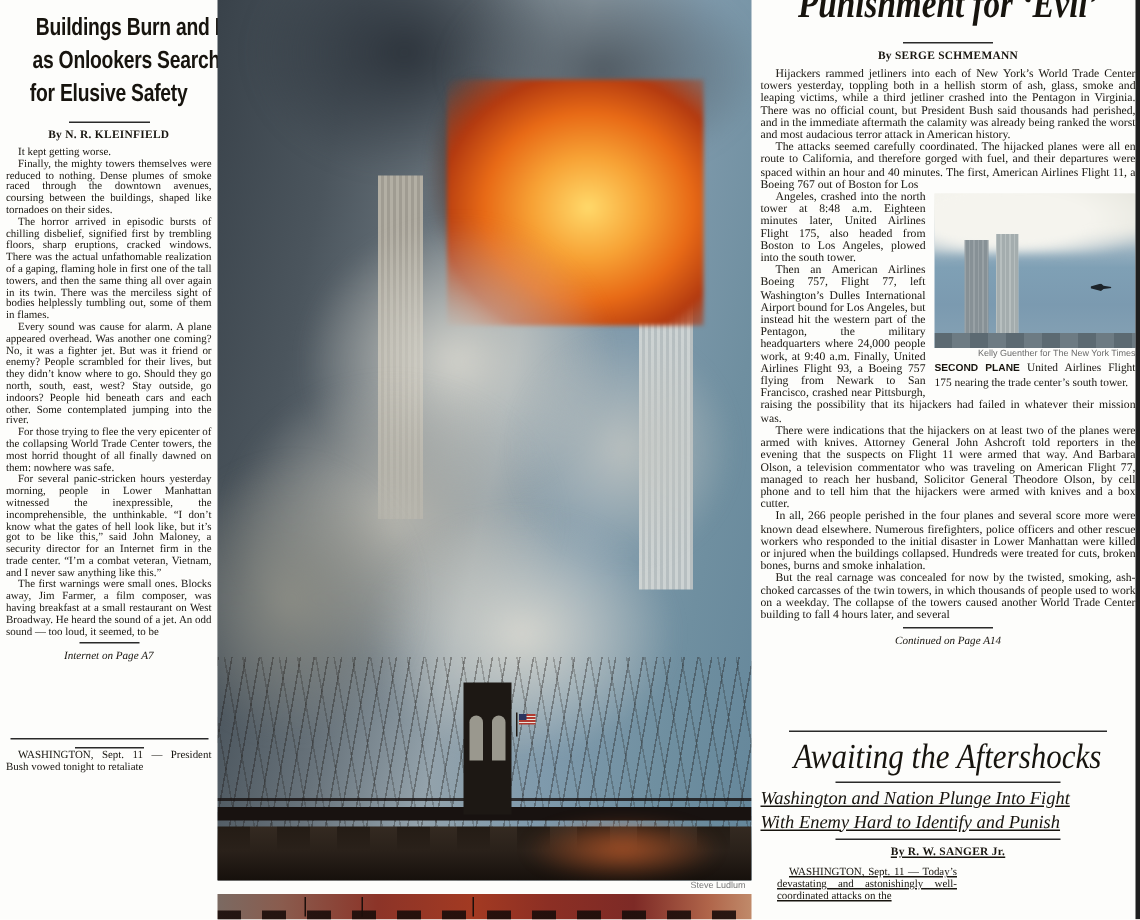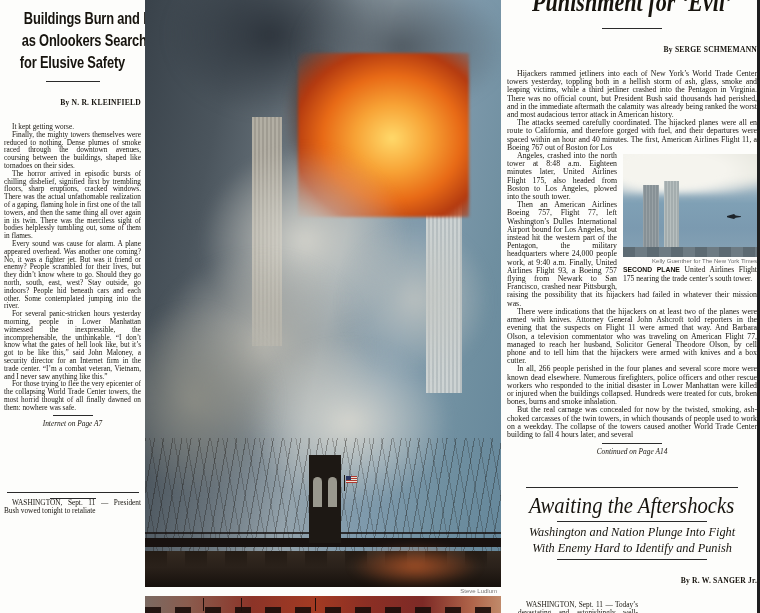--- a/index.html
+++ b/index.html
@@ -2,21 +2,21 @@
 <html><head>
 <meta charset="utf-8">
 <style>
   html,body{margin:0;padding:0;}
   .page{position:relative;width:760px;height:613px;background:#fdfdfb;overflow:hidden;
         font-family:"Liberation Serif",serif;color:#17140e;}
   .scan-edge{position:absolute;right:0;top:0;width:3px;height:613px;background:#1e1e1e;}
 
   
   .rule{border:0;border-top:1px solid #2a2a2a;margin:0 auto;}
-  .byline{font-size:7.6px;font-weight:bold;text-align:right;letter-spacing:.2px;margin:16px 0;}
+  .byline{font-size:7.6px;font-weight:bold;text-align:center;letter-spacing:.2px;margin:3px 0;}
   .bodytext p{font-size:7.3px;line-height:7.8px;text-align:justify;text-indent:8px;margin:0;}
   .continued{font-style:italic;font-size:7.4px;text-align:center;margin:3px 0 0;}
   .credit{font-size:6px;color:#6b6b6b;text-align:right;font-family:"Liberation Sans",sans-serif;margin:1px 0;}
   .cond{display:inline-block;white-space:nowrap;transform-origin:50% 50%;}
 
   
   .col-left{position:absolute;left:4px;top:0;width:137px;height:613px;}
   .h-sans{font-family:"Liberation Sans",sans-serif;font-weight:bold;font-size:16.5px;
           line-height:22px;text-align:center;letter-spacing:-.2px;margin-top:7px;}
   .h-sans .cond{transform:scaleX(.78);}
@@ -85,26 +85,26 @@
      radial-gradient(ellipse at 38% 58%,#f5f4ee 0 40%,rgba(245,244,238,0) 72%),
      radial-gradient(ellipse at 75% 42%,#e8e8e0 0 34%,rgba(232,232,224,0) 70%);}
   .sp-t1{left:20px;top:31px;width:16px;height:72px;background:repeating-linear-gradient(90deg,#98a1a5 0 1px,#879196 1px 3px);}
   .sp-t2{left:41px;top:27px;width:15px;height:76px;background:repeating-linear-gradient(90deg,#b7bfbf 0 1px,#a4adae 1px 3px);}
   .sp-skyline{left:0;right:0;bottom:0;height:10px;background:
      repeating-linear-gradient(90deg,#5c6a72 0 12px,#6d7b83 12px 24px);}
   .sp-plane{right:16px;top:60px;width:14px;height:5px;background:#1d242a;
      clip-path:polygon(0 40%,50% 0,62% 30%,100% 45%,100% 60%,62% 72%,50% 100%,0 62%);}
   .caption{font-size:7.6px;line-height:9px;text-align:justify;margin-top:1px;}
   .cap-label{font-family:"Liberation Sans",sans-serif;font-size:6.8px;font-weight:bold;}
-  .r-a2{position:absolute;top:487px;left:0;width:250px;}
+  .r-a2{position:absolute;top:487px;left:0;width:250px;text-decoration:underline;}
   .r-sep{width:212px;}
   .h-await{font-style:italic;font-size:23.5px;line-height:28px;text-align:center;margin:3px 0 2px;font-weight:normal;}
   .h-await .cond{transform:scaleX(.88);}
   .r-rule-mid{width:150px;margin:2px auto;}
-  .subhead{font-style:italic;font-size:12.3px;line-height:15.5px;text-align:center;margin:3px 0;}
+  .subhead{font-style:italic;font-size:12.3px;line-height:15.5px;margin:3px 0;}
   .r-cols{display:flex;gap:9px;margin-top:5px;margin-left:11px;}
   .r-cols div{width:120px;font-size:7.3px;line-height:7.9px;text-align:justify;text-indent:8px;}
 </style>
 </head>
 <body>
 
 <div class="page">
 
   <div class="col-left">
     <div class="h-sans">
@@ -112,22 +112,23 @@
       <span class="cond">as Onlookers Search</span><br>
       <span class="cond">for Elusive Safety</span>
     </div>
     <hr class="rule" style="width:54px;margin-top:8px;">
     <div class="byline">By N. R. KLEINFIELD</div>
     <div class="bodytext">
       <p>It kept getting worse.</p>
       <p>Finally, the mighty towers themselves were reduced to nothing. Dense plumes of smoke raced through the downtown avenues, coursing between the buildings, shaped like tornadoes on their sides.</p>
       <p>The horror arrived in episodic bursts of chilling disbelief, signified first by trembling floors, sharp eruptions, cracked windows. There was the actual unfathomable realization of a gaping, flaming hole in first one of the tall towers, and then the same thing all over again in its twin. There was the merciless sight of bodies helplessly tumbling out, some of them in flames.</p>
       <p>Every sound was cause for alarm. A plane appeared overhead. Was another one coming? No, it was a fighter jet. But was it friend or enemy? People scrambled for their lives, but they didn’t know where to go. Should they go north, south, east, west? Stay outside, go indoors? People hid beneath cars and each other. Some contemplated jumping into the river.</p>
+      <p>For those trying to flee the very epicenter of the collapsing World Trade Center towers, the most horrid thought of all finally dawned on them: nowhere was safe.</p>
       <p>For several panic-stricken hours yesterday morning, people in Lower Manhattan witnessed the inexpressible, the incomprehensible, the unthinkable. “I don’t know what the gates of hell look like, but it’s got to be like this,” said John Maloney, a security director for an Internet firm in the trade center. “I’m a combat veteran, Vietnam, and I never saw anything like this.”</p>
-      <p>For those trying to flee the very epicenter of the collapsing World Trade Center towers, the most horrid thought of all finally dawned on them: nowhere was safe.</p>
+      <p>The first warnings were small ones. Blocks away, Jim Farmer, a film composer, was having breakfast at a small restaurant on West Broadway. He heard the sound of a jet. An odd sound — too loud, it seemed, to be</p>
     </div>
     <hr class="rule" style="width:40px;margin-top:4px;">
     <div class="continued">Internet on Page A7</div>
 
     <div class="left-a2">
       <hr class="rule" style="width:132px;margin-bottom:5px;">
       <hr class="rule" style="width:46px;margin-top:4px;">
       <div class="bodytext">
         <p>WASHINGTON, Sept. 11 — President Bush vowed tonight to retaliate</p>
       </div>

